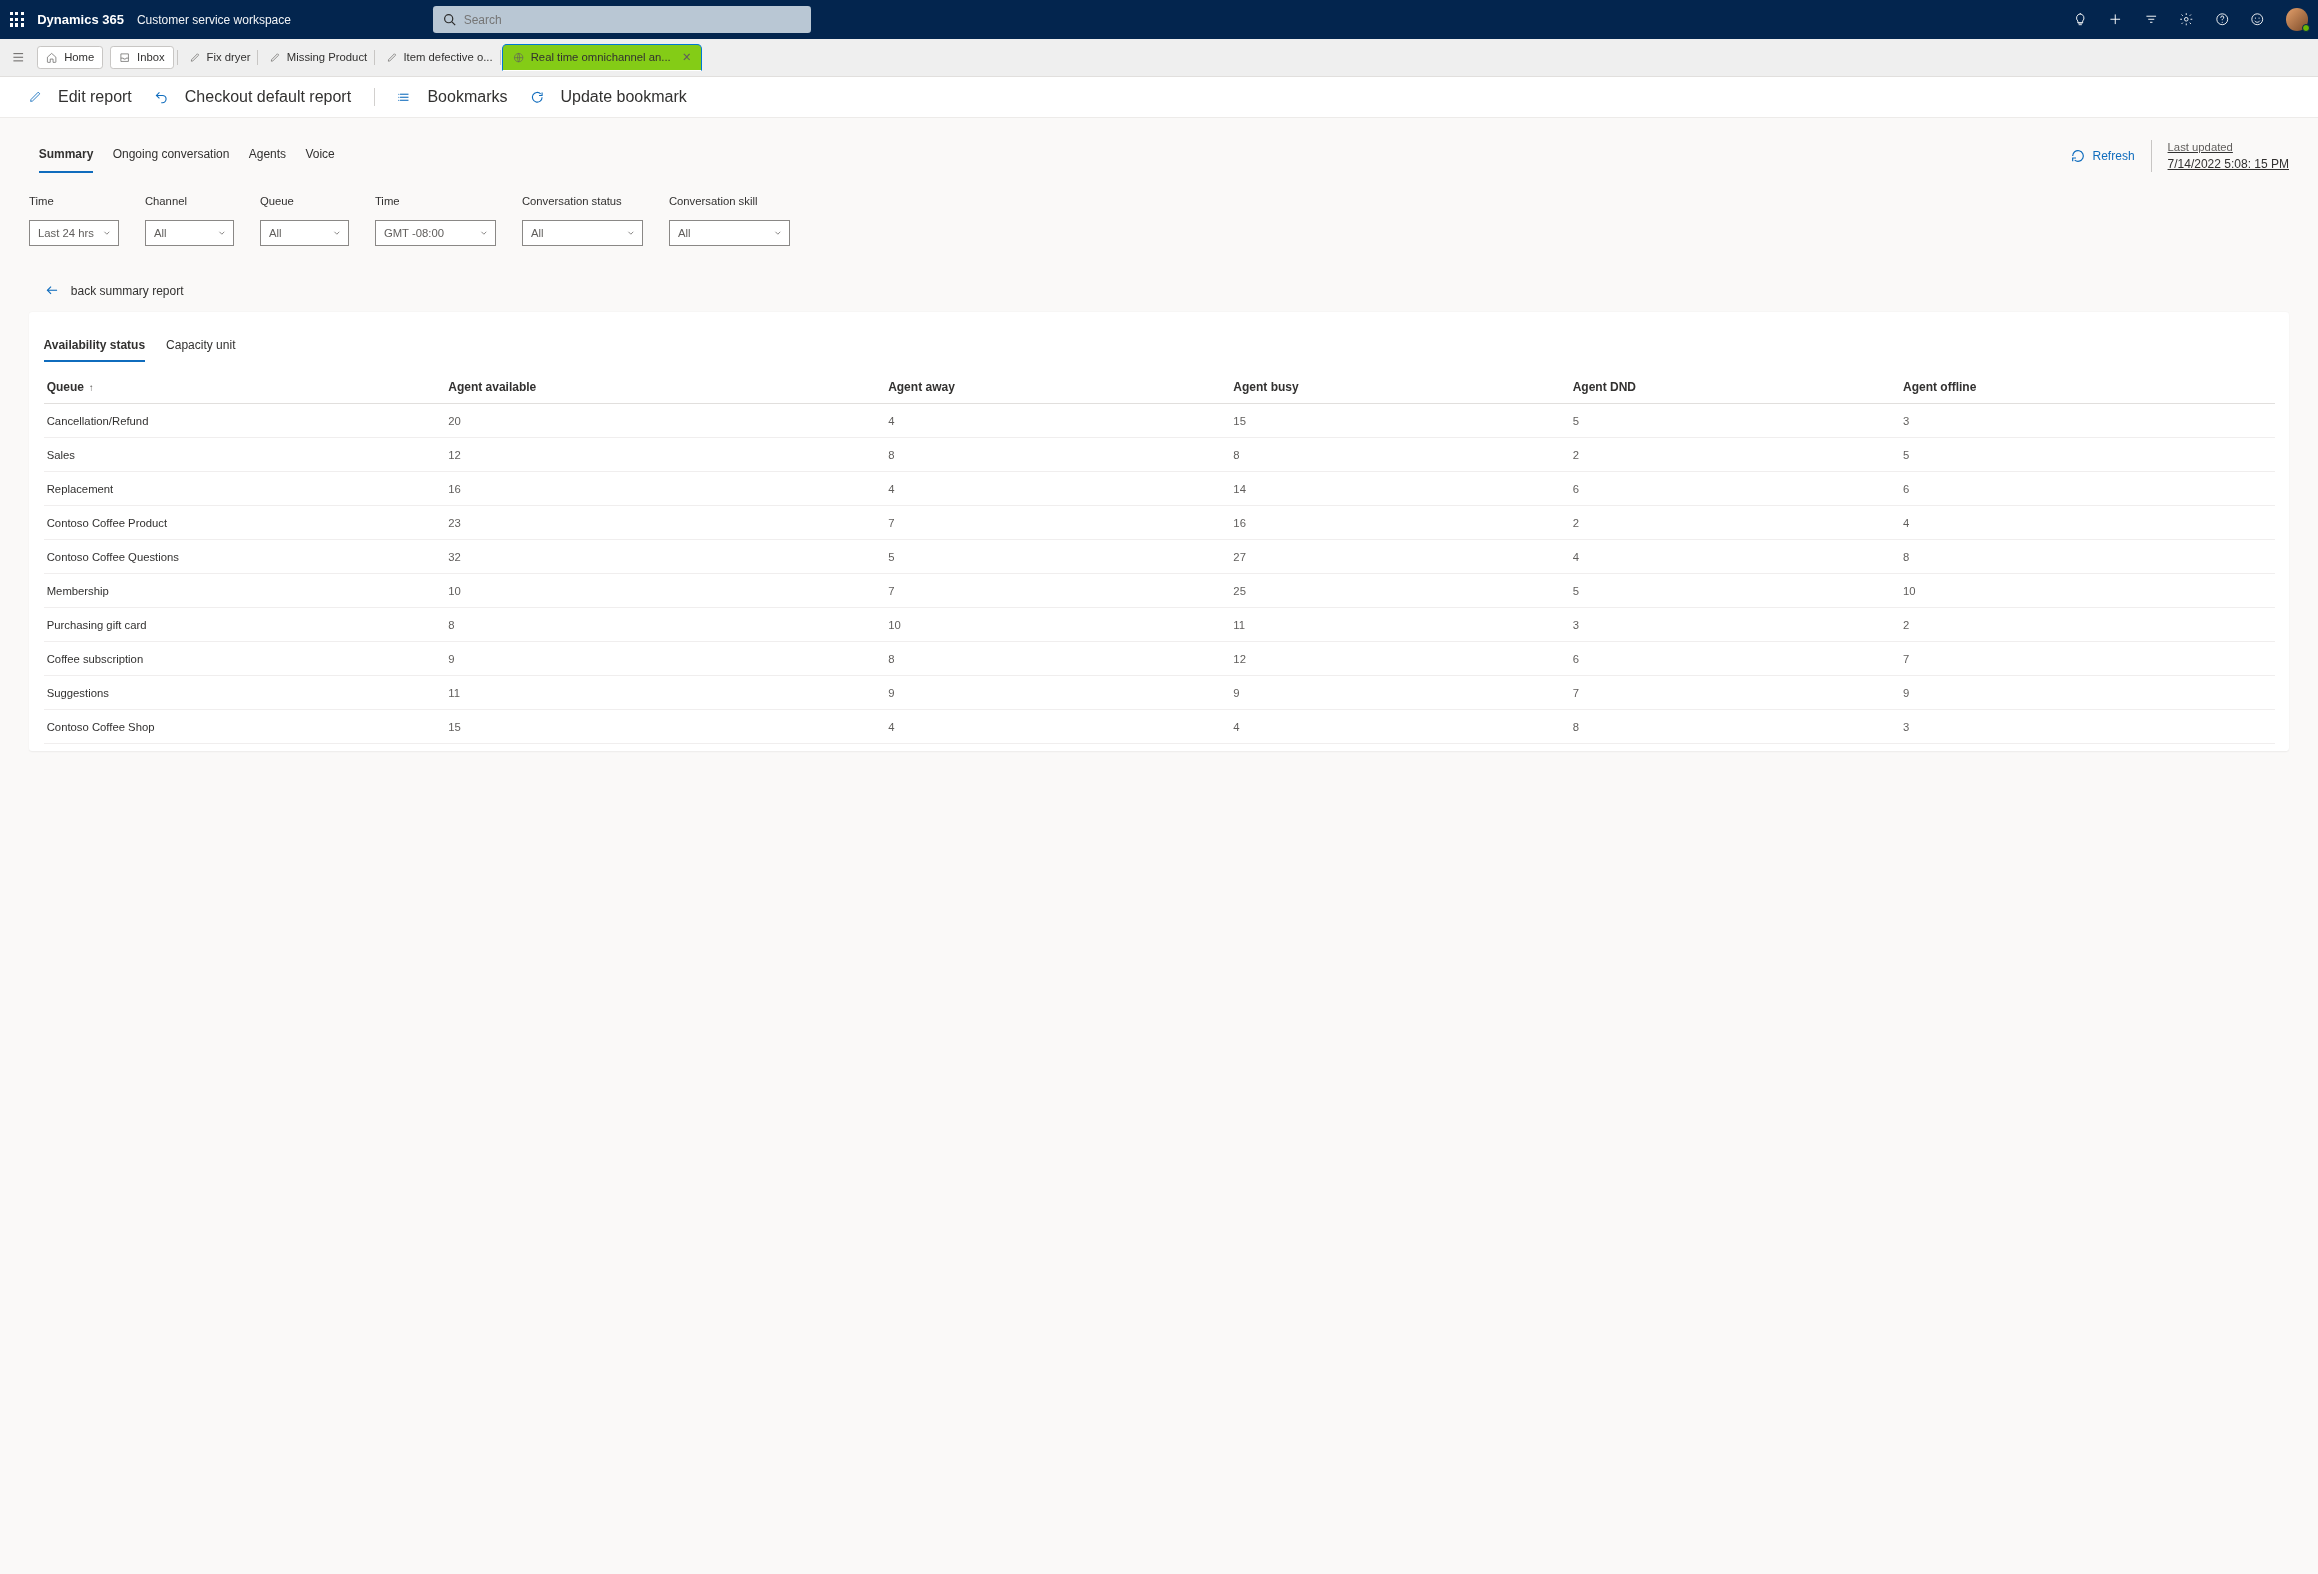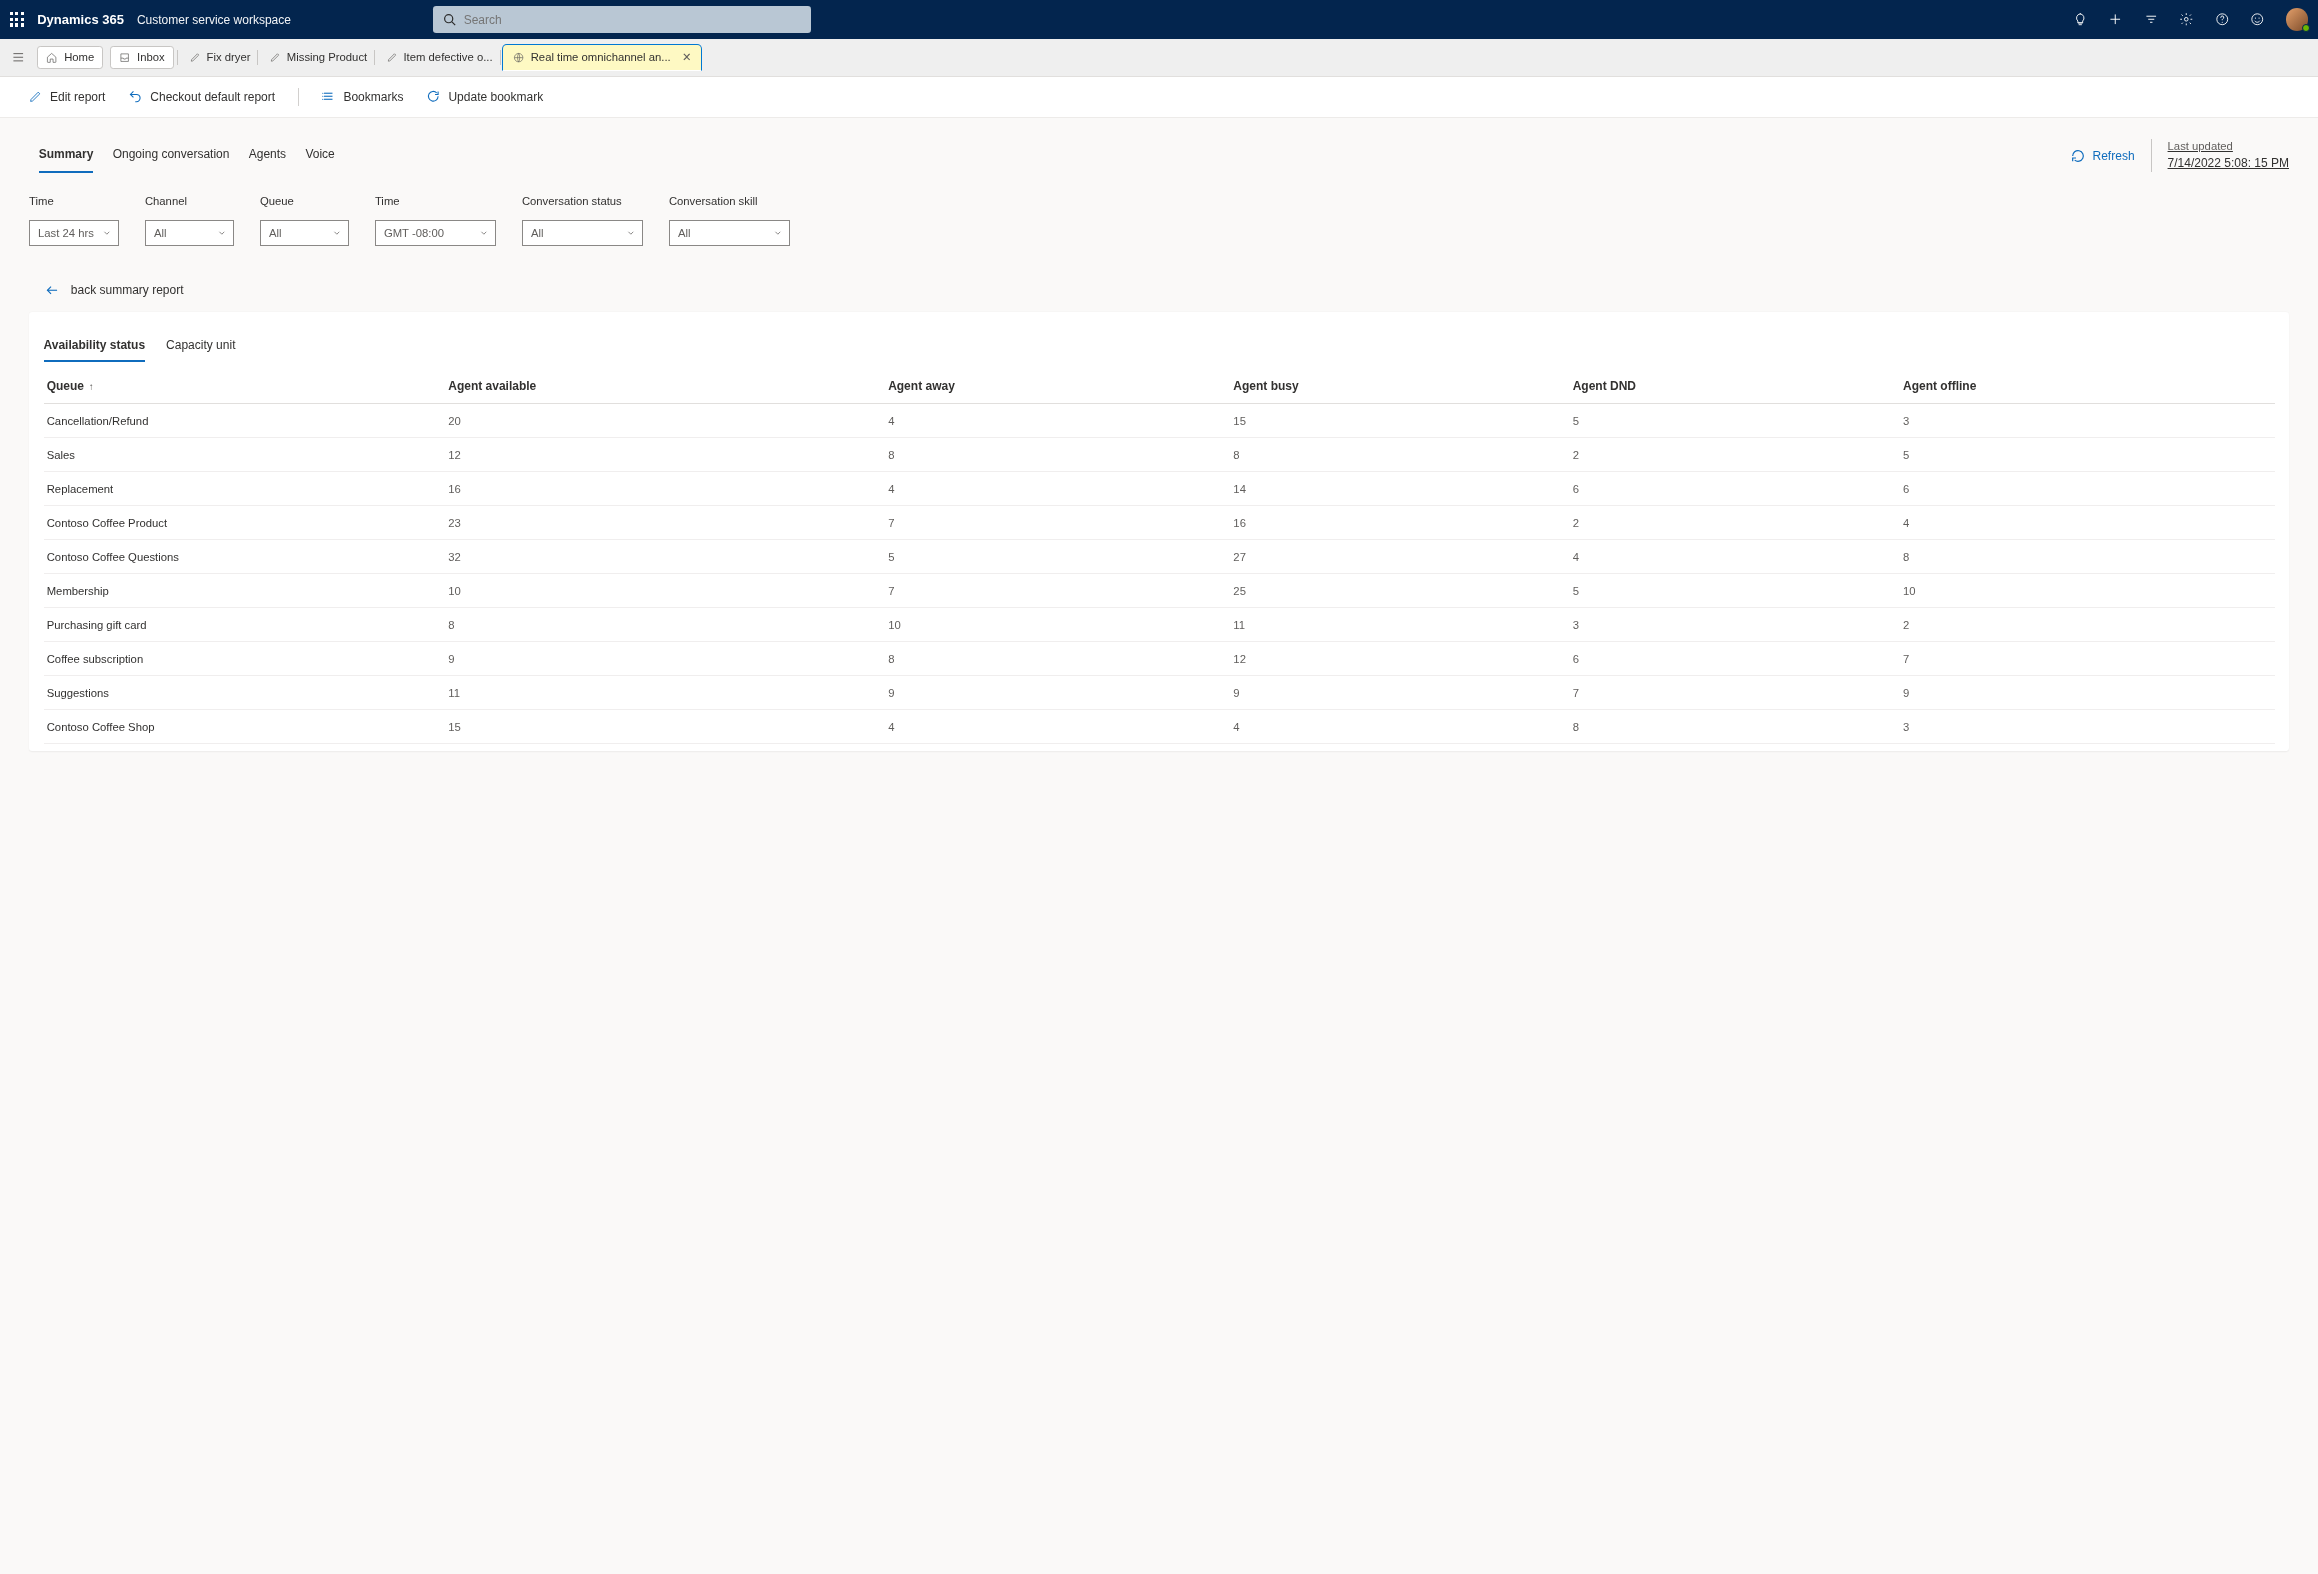--- a/index.html
+++ b/index.html
@@ -93,37 +93,37 @@
     position:relative;
     height:27px;
   }
   .wtab.sep::before {
     content:""; width:0.8px; height:14.5px; background:#c8c6c4;
     position:absolute; left:-3.2px;
   }
   .wtab.active {
     border:0.8px solid #0078d4;
     border-bottom-color:#fff;
-    background:#fef9c3;
+    background:#84cc16;
     border-radius:4.8px 4.8px 0 0;
   }
   .wtab .close { margin-left:4.8px; color:#605e5c; }
   .pen { color:#605e5c; font-size:10.5px; }
 
   .cmdbar {
     background:#fff;
     border-bottom:0.8px solid #edebe9;
     display:flex;
     align-items:center;
     padding: 11.3px 29px;
     gap: 22.5px;
   }
   .cmd {
-    display:flex; align-items:center; gap:8px;
-    color:#0b61c4; cursor:pointer; font-size:12px;
+    display:flex; align-items:center; gap:16px;
+    color:#0b61c4; cursor:pointer; font-size:16px;
   }
   .cmdtext { color:#323130; }
   .divider { width:0.8px; height:17.7px; background:#d2d0ce; }
 
   .content { padding: 13px 29px 32px 29px; }
 
   .pivotrow {
     display:flex; gap:19.3px;
     border-bottom: none;
     padding: 8px 0 0 9.7px;

